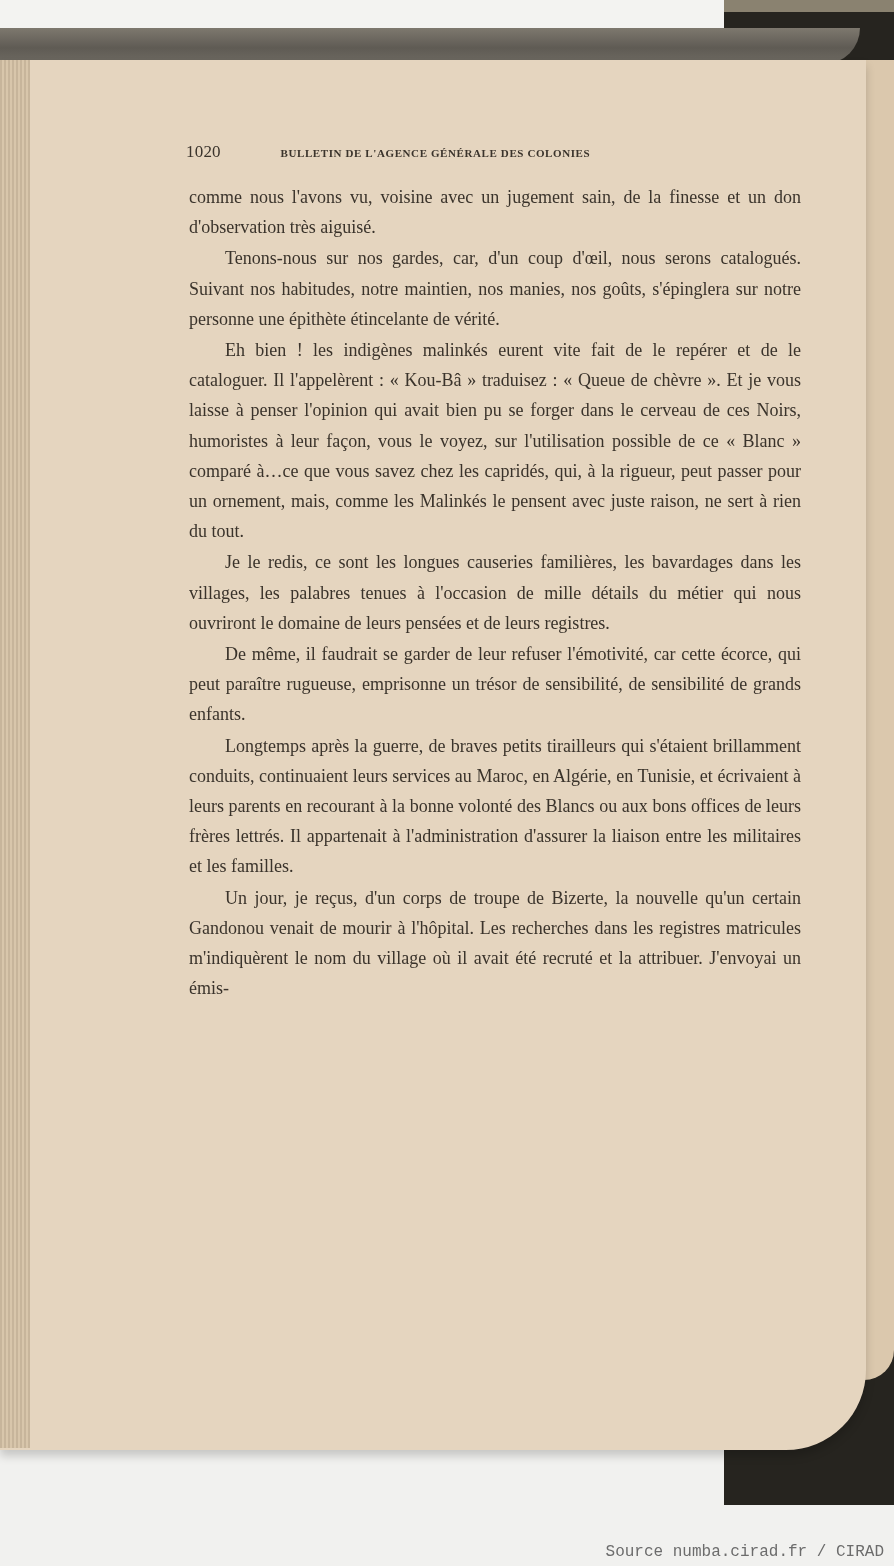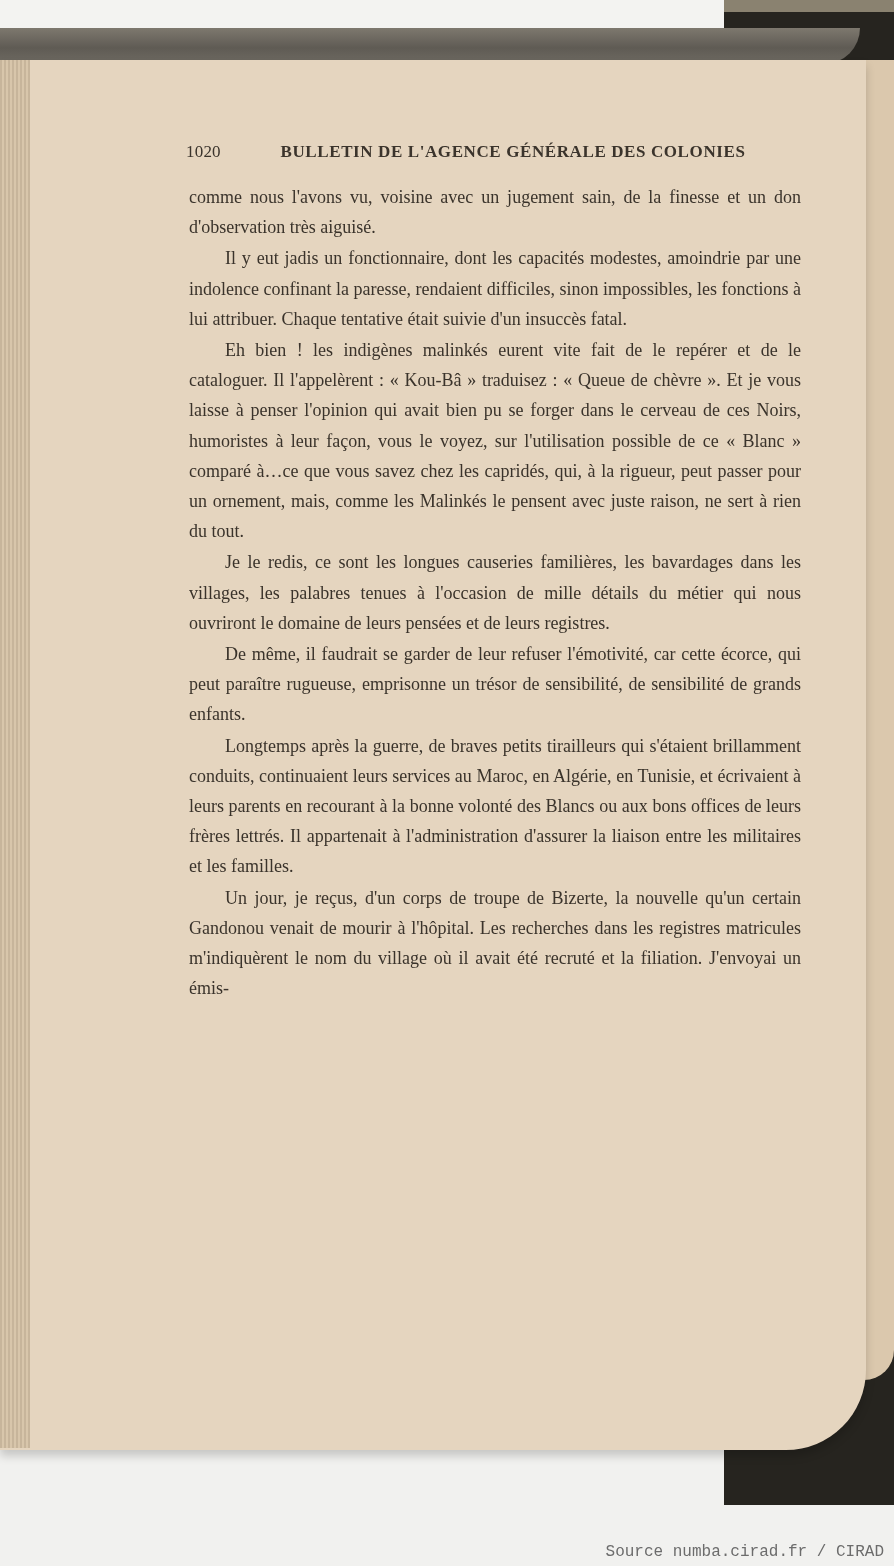--- a/index.html
+++ b/index.html
@@ -39,21 +39,21 @@
     position: absolute; left: 862px; top: 60px; width: 32px; height: 1320px;
     background: linear-gradient(90deg, #5b3f2c 0 2px, #dbc8ad 2px);
     border-bottom-right-radius: 30px;
   }
   .running-head {
     position: absolute; left: 186px; top: 142px; width: 640px;
     color: #3b342c; font-size: 14px; letter-spacing: 0.2px;
   }
   .running-head .page-no { font-size: 17px; }
   .running-head .title {
-    margin-left: 56px; font-weight: bold; font-size: 17px; letter-spacing: 0.6px;
+    margin-left: 56px; font-weight: bold; font-size: 11px; letter-spacing: 0.6px;
   }
   .text {
     position: absolute; left: 189px; top: 182px; width: 612px;
     color: #3a332b; font-size: 18px; line-height: 30.2px;
   }
   .text p { margin: 0; text-align: justify; text-align-last: left; }
   .text p.indent { text-indent: 36px; }
   .text p.gap { margin-top: 1px; }
   .source {
     position: absolute; right: 10px; top: 1543px;
@@ -71,21 +71,21 @@
 <div class="page"></div>
 <div class="page-edge-left"></div>
 
 <div class="running-head">
   <span class="page-no">1020</span>
   <span class="title">BULLETIN DE L'AGENCE GÉNÉRALE DES COLONIES</span>
 </div>
 
 <div class="text">
   <p>comme nous l'avons vu, voisine avec un jugement sain, de la finesse et un don d'observation très aiguisé.</p>
-  <p class="indent gap">Il y eut jadis un fonctionnaire, dont les capacités modestes, amoindrie par une indolence confinant la paresse, rendaient difficiles, sinon impossibles, les fonctions à lui attribuer. Chaque tentative était suivie d'un insuccès fatal.</p>
+  <p class="indent gap">Tenons-nous sur nos gardes, car, d'un coup d'œil, nous serons catalogués. Suivant nos habitudes, notre maintien, nos manies, nos goûts, s'épinglera sur notre personne une épithète étincelante de vérité.</p>
   <p class="indent gap">Eh bien ! les indigènes malinkés eurent vite fait de le repérer et de le cataloguer. Il l'appelèrent : « Kou-Bâ » traduisez : « Queue de chèvre ». Et je vous laisse à penser l'opinion qui avait bien pu se forger dans le cerveau de ces Noirs, humoristes à leur façon, vous le voyez, sur l'utilisation possible de ce « Blanc » comparé à…ce que vous savez chez les capridés, qui, à la rigueur, peut passer pour un ornement, mais, comme les Malinkés le pensent avec juste raison, ne sert à rien du tout.</p>
   <p class="indent gap">Je le redis, ce sont les longues causeries familières, les bavardages dans les villages, les palabres tenues à l'occasion de mille détails du métier qui nous ouvriront le domaine de leurs pensées et de leurs registres.</p>
   <p class="indent gap">De même, il faudrait se garder de leur refuser l'émotivité, car cette écorce, qui peut paraître rugueuse, emprisonne un trésor de sensibilité, de sensibilité de grands enfants.</p>
   <p class="indent gap">Longtemps après la guerre, de braves petits tirailleurs qui s'étaient brillamment conduits, continuaient leurs services au Maroc, en Algérie, en Tunisie, et écrivaient à leurs parents en recourant à la bonne volonté des Blancs ou aux bons offices de leurs frères lettrés. Il appartenait à l'administration d'assurer la liaison entre les militaires et les familles.</p>
-  <p class="indent gap">Un jour, je reçus, d'un corps de troupe de Bizerte, la nouvelle qu'un certain Gandonou venait de mourir à l'hôpital. Les recherches dans les registres matricules m'indiquèrent le nom du village où il avait été recruté et la filiation. J'envoyai un émis-</p>
+  <p class="indent gap">Un jour, je reçus, d'un corps de troupe de Bizerte, la nouvelle qu'un certain Gandonou venait de mourir à l'hôpital. Les recherches dans les registres matricules m'indiquèrent le nom du village où il avait été recruté et la attribuer. J'envoyai un émis-</p>
 </div>
 
 <div class="source">Source numba.cirad.fr / CIRAD</div>
 
 </body></html>

